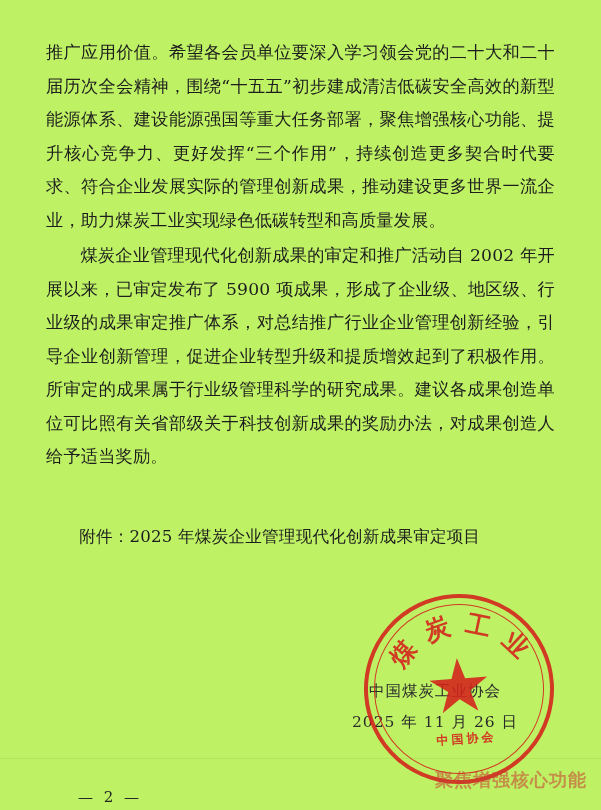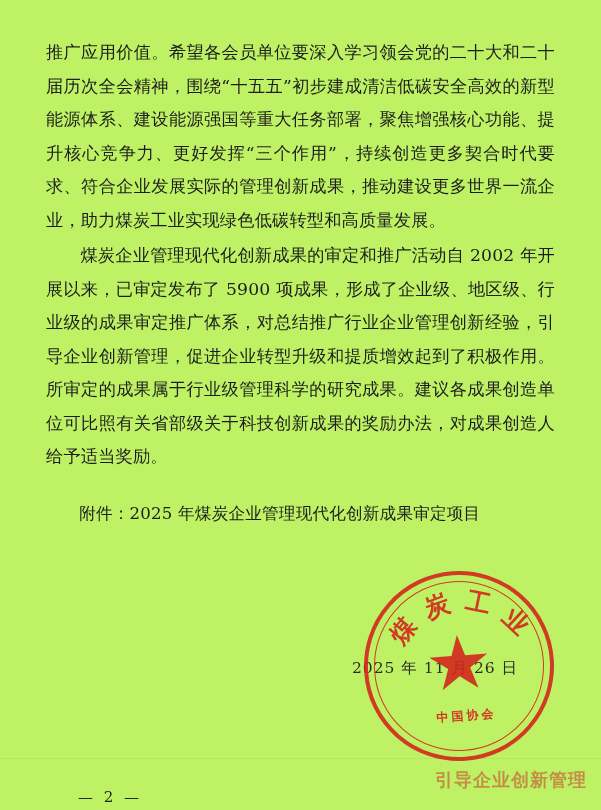--- a/index.html
+++ b/index.html
@@ -37,21 +37,21 @@
     font-family: "DejaVu Serif", "Liberation Serif", serif;
   }
   .para.indent {
     text-indent: 2em;
   }
   .attachment {
     font-size: 16.6px;
     line-height: 30px;
     color: #1d1d1d;
     text-indent: 2em;
-    margin-top: 25px;
+    margin-top: 48px;
     letter-spacing: 0.2px;
   }
   
   .seal-zone {
     position: relative;
     height: 230px;
     margin-top: 10px;
   }
   .signature-block {
     position: absolute;
@@ -158,36 +158,37 @@
 
   <div class="doc-body">
     <p class="para">推广应用价值。希望各会员单位要深入学习领会党的二十大和二十届历次全会精神，围绕“十五五”初步建成清洁低碳安全高效的新型能源体系、建设能源强国等重大任务部署，聚焦增强核心功能、提升核心竞争力、更好发挥“三个作用”，持续创造更多契合时代要求、符合企业发展实际的管理创新成果，推动建设更多世界一流企业，助力煤炭工业实现绿色低碳转型和高质量发展。</p>
     <p class="para indent">煤炭企业管理现代化创新成果的审定和推广活动自 2002 年开展以来，已审定发布了 5900 项成果，形成了企业级、地区级、行业级的成果审定推广体系，对总结推广行业企业管理创新经验，引导企业创新管理，促进企业转型升级和提质增效起到了积极作用。所审定的成果属于行业级管理科学的研究成果。建议各成果创造单位可比照有关省部级关于科技创新成果的奖励办法，对成果创造人给予适当奖励。</p>
     <p class="attachment">附件：2025 年煤炭企业管理现代化创新成果审定项目</p>
   </div>
 
   <div class="seal-zone">
 
     <div class="signature-block">
+      <div>中国煤炭工业协会</div>
       <div>2025 年 11 月 26 日</div>
     </div>
 
     <div class="seal">
       <svg class="seal-arc" viewBox="0 0 190 190">
         <defs>
           <path id="arcpath" d="M 26,104 A 69,69 0 0 1 164,104"></path>
         </defs>
         <text>
           <textPath href="#arcpath" startOffset="50%" text-anchor="middle">煤 炭 工 业</textPath>
         </text>
       </svg>
       <div class="seal-star"></div>
       <div class="seal-bottom-text">中国协会</div>
     </div>
 
   </div>
 
   <div class="fold-line"></div>
 
-  <div class="watermark">引导企业创新管理</div>
+  <div class="watermark">聚焦增强核心功能</div>
   <div class="page-number">— 2 —</div>
 
 </div>
 
 </body></html>

